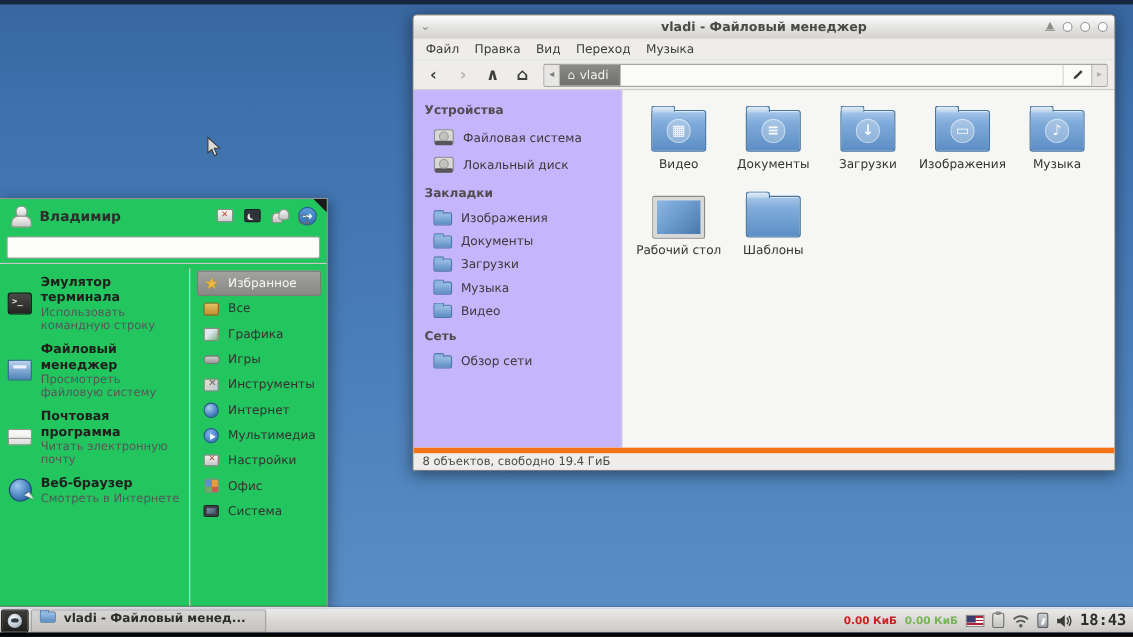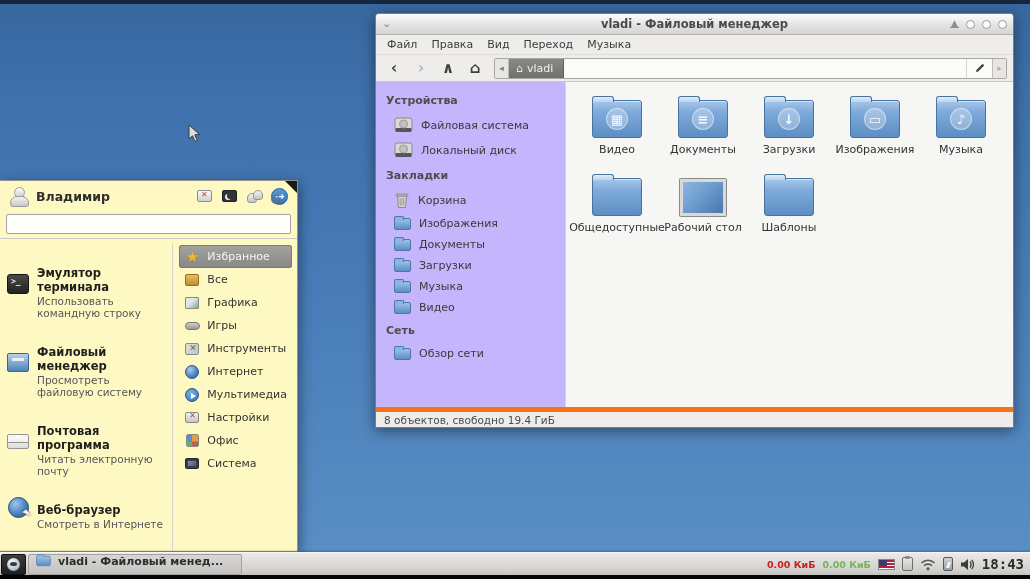--- a/index.html
+++ b/index.html
@@ -71,21 +71,21 @@
                  width:22px; height:22px; border-radius:50%; background:rgba(255,255,255,.28);
                  border:1px solid rgba(255,255,255,.45); display:flex; align-items:center;
                  justify-content:center; font-size:13px; color:rgba(255,255,255,.92); font-weight:bold; }
   .tile-desktop { width:46px; height:37px; margin-top:5px; background:linear-gradient(135deg,#8cb8e2 0%,#6d9cce 45%,#4a78ae 100%);
                   border:3px solid #d9d9d7; box-shadow:0 0 0 1px #8a8a88; border-radius:1px; }
 
   .statusbar { height:20px; background:#eeedec; border-top:5px solid #f97316; display:flex;
                align-items:center; padding:0 8px; font-size:10.5px; color:#4a4a48; }
 
   
-  .whisker { position:absolute; left:0; top:180px; width:298px; height:372px; background:#fef9c3;
+  .whisker { position:absolute; left:0; top:180px; width:298px; height:372px; background:#22c55e;
              border:1px solid #93928f; border-left:none; box-shadow:2px 3px 12px rgba(0,0,0,.4);
              display:flex; flex-direction:column; z-index:20; }
   .wm-header { height:30px; display:flex; align-items:center; padding:0 8px; gap:8px; position:relative; }
   .wm-corner { position:absolute; right:0; top:0; width:0; height:0;
                border-top:12px solid #1a1a1a; border-left:12px solid transparent; }
   .avatar { width:20px; height:20px; position:relative; }
   .avatar::before { content:""; position:absolute; left:6px; top:1px; width:9px; height:9px; border-radius:50%;
                background:linear-gradient(180deg,#fdfdfd,#cfcfcd); border:1px solid #9a9a98; }
   .avatar::after { content:""; position:absolute; left:2px; top:10px; width:17px; height:9px;
                border-radius:7px 7px 3px 3px; background:linear-gradient(180deg,#f4f4f2,#c8c8c6); border:1px solid #9a9a98; }
@@ -109,21 +109,21 @@
   .wm-search { width:100%; height:20px; border:1px solid #a4a3a1; border-radius:2px; background:#fdfdfc;
                padding:0 22px 0 6px; font-size:11px; color:#333; outline:none; }
   .search-glyph { position:absolute; right:14px; margin-top:-18px; width:12px; height:12px; pointer-events:none; }
   .search-glyph::before { content:""; position:absolute; left:0; top:0; width:7px; height:7px;
                border:1.5px solid #6a6a68; border-radius:50%; }
   .search-glyph::after { content:""; position:absolute; left:7px; top:7px; width:4px; height:1.5px;
                background:#6a6a68; transform:rotate(45deg); }
   .wm-body { flex:1; display:flex; min-height:0; padding-top:4px; }
   .wm-apps { width:200px; padding:2px 4px 0 4px; border-right:1px solid #d6d5d3; }
   .app-row { display:flex; gap:7px; padding:3px 2px; margin-bottom:2px; align-items:center; }
-  .app-texts { display:flex; flex-direction:column;margin-top:18px; }
+  .app-texts { display:flex; flex-direction:column; }
   .app-name { font-size:11.5px; font-weight:bold; color:#1f1f1d; }
   .app-desc { font-size:10.5px; color:#56565a; margin-top:1px; }
   .app-ico { width:24px; height:24px; flex:none; display:flex; align-items:center; justify-content:center; }
   .ico-terminal { width:22px; height:20px; background:linear-gradient(180deg,#4a4a48,#232321); border:1px solid #141412;
                   border-radius:3px; color:#e8e8e6; font-size:8px; font-weight:bold; font-family:"DejaVu Sans Mono",monospace;
                   display:flex; align-items:flex-start; padding:2px 0 0 3px; }
   .ico-fileman { width:22px; height:19px; background:linear-gradient(180deg,#b9d2ec,#4f82b8); border:1px solid #3a6596;
                  border-radius:2px; position:relative; }
   .ico-fileman::after { content:""; position:absolute; left:4px; top:4px; right:4px; height:3px;
                  background:#e9f1fa; border-radius:1px; }
@@ -253,28 +253,20 @@
             <rect x="1" y="1" width="17" height="13" rx="2" fill="#d9d9d7" stroke="#8a8a88"></rect>
             <rect x="1.5" y="11" width="16" height="4" rx="1" fill="#55555a"></rect>
             <circle cx="9.5" cy="7" r="4" fill="#c2c2c0" stroke="#9a9a98"></circle>
           </svg>
           <span class="lbl">Локальный диск</span>
         </div>
       </div>
       <div class="side-section">
         <div class="side-title">Закладки</div>
         <div class="side-item">
-          <svg width="16" height="17" viewBox="0 0 16 17">
-            <path d="M3.5 4 L12.5 4 L11.5 15.5 L4.5 15.5 Z" fill="#d5d5d3" stroke="#8a8a88"></path>
-            <rect x="2" y="2" width="12" height="2" rx="1" fill="#c2c2c0" stroke="#8a8a88"></rect>
-            <path d="M6 6 L6.3 13.5 M8 6 L8 13.5 M10 6 L9.7 13.5" stroke="#9a9a98" fill="none"></path>
-          </svg>
-          <span class="lbl">Корзина</span>
-        </div>
-        <div class="side-item">
           <span class="folder-mini"></span>
           <span class="lbl">Изображения</span>
         </div>
         <div class="side-item">
           <span class="folder-mini"></span>
           <span class="lbl">Документы</span>
         </div>
         <div class="side-item">
           <span class="folder-mini"></span>
           <span class="lbl">Загрузки</span>
@@ -320,24 +312,20 @@
         <span class="tile-folder">
             <span class="emblem">▭</span>
           </span>
         <span class="caption">Изображения</span>
       </div>
       <div class="tile">
         <span class="tile-folder">
             <span class="emblem">♪</span>
           </span>
         <span class="caption">Музыка</span>
-      </div>
-      <div class="tile">
-        <span class="tile-folder"></span>
-        <span class="caption">Общедоступные</span>
       </div>
       <div class="tile">
         <span class="tile-desktop"></span>
         <span class="caption">Рабочий стол</span>
       </div>
       <div class="tile">
         <span class="tile-folder"></span>
         <span class="caption">Шаблоны</span>
       </div>
     </div>

